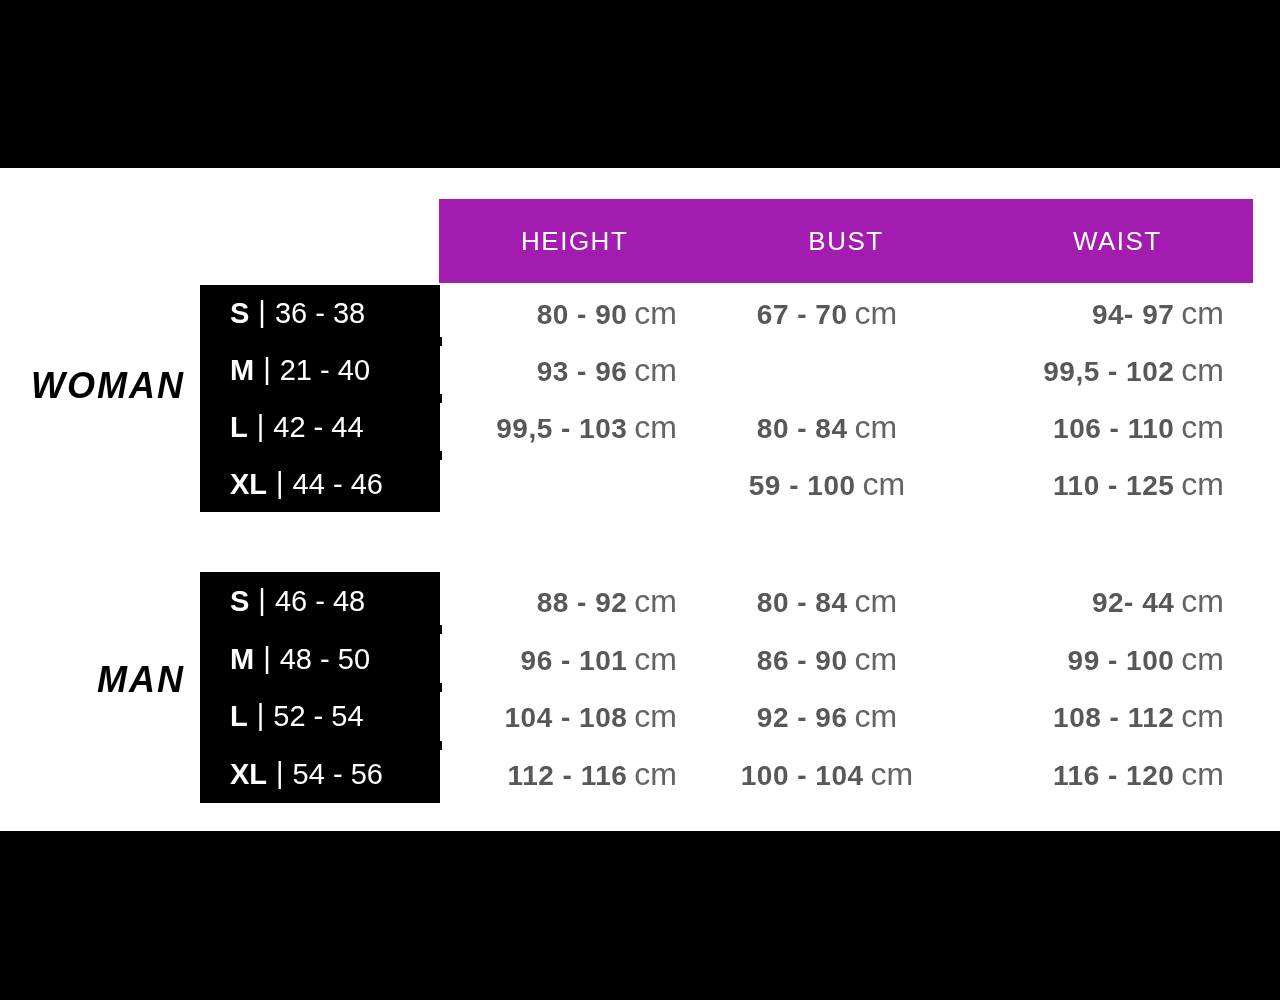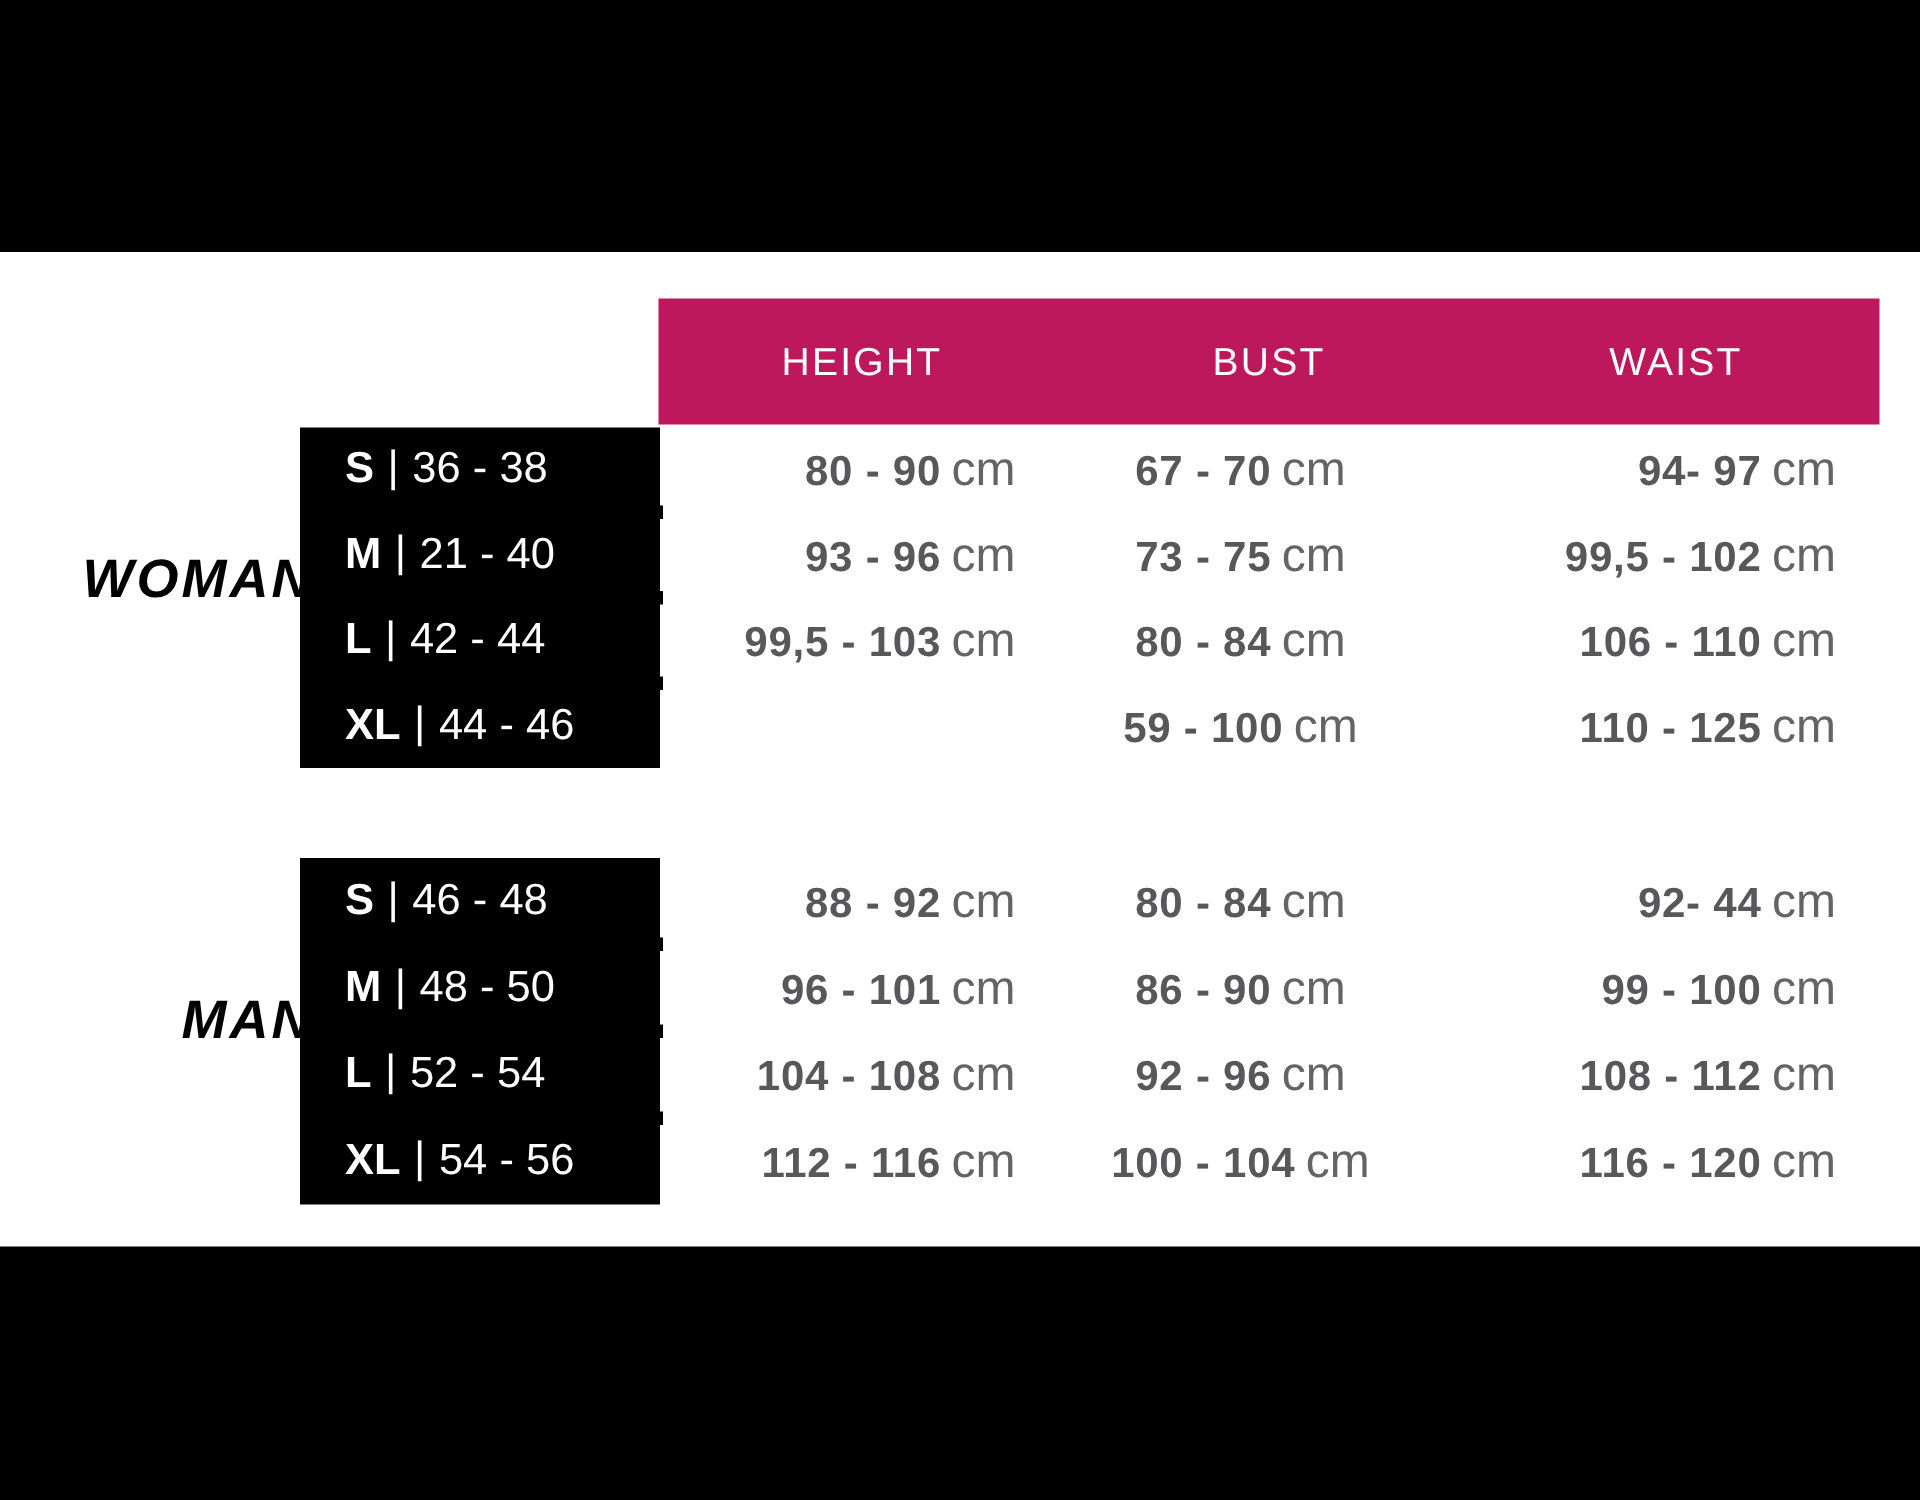--- a/index.html
+++ b/index.html
@@ -17,21 +17,21 @@
   }
   .band { position: absolute; left: 0; width: 1280px; background: #000000; }
   .band.top { top: 0; height: 168px; }
   .band.bottom { top: 831px; height: 169px; }
 
   
   .header-bar {
     position: absolute;
     left: 439px; top: 199px;
     width: 814px; height: 84px;
-    background: #be185d;
+    background: #a21caf;
     display: flex;
   }
   .header-col {
     flex: 1;
     display: flex;
     align-items: center;
     justify-content: center;
     color: #ffffff;
     font-size: 26px;
     font-weight: 400;
@@ -47,21 +47,20 @@
   .section-label {
     position: absolute;
     left: 0; width: 185px;
     text-align: right;
     color: #000000;
     font-size: 36px;
     line-height: 36px;
     font-weight: 700;
     font-style: italic;
     letter-spacing: 2px;
-    padding-left: 24px;
   }
   .section-label.woman { top: 368px; }
   .section-label.man   { top: 662px; }
 
   
   .rows {
     position: absolute;
     left: 12px; width: 1280px;
     display: flex;
     flex-direction: column;
@@ -136,21 +135,20 @@
       <div class="cell h"><span class="val">80 - 90</span><span class="unit">cm</span></div>
       <div class="cell b"><span class="val">67 - 70</span><span class="unit">cm</span></div>
       <div class="cell w"><span class="val">94- 97</span><span class="unit">cm</span></div>
     </div>
 
     <div class="row">
       <div class="cell size">
         <span class="sz">M</span><span class="sep">|</span><span class="rng">21 - 40</span>
       </div>
       <div class="cell h"><span class="val">93 - 96</span><span class="unit">cm</span></div>
-      <div class="cell b"><span class="val">73 - 75</span><span class="unit">cm</span></div>
       <div class="cell w"><span class="val">99,5 - 102</span><span class="unit">cm</span></div>
     </div>
 
     <div class="row">
       <div class="cell size">
         <span class="sz">L</span><span class="sep">|</span><span class="rng">42 - 44</span>
       </div>
       <div class="cell h"><span class="val">99,5 - 103</span><span class="unit">cm</span></div>
       <div class="cell b"><span class="val">80 - 84</span><span class="unit">cm</span></div>
       <div class="cell w"><span class="val">106 - 110</span><span class="unit">cm</span></div>

